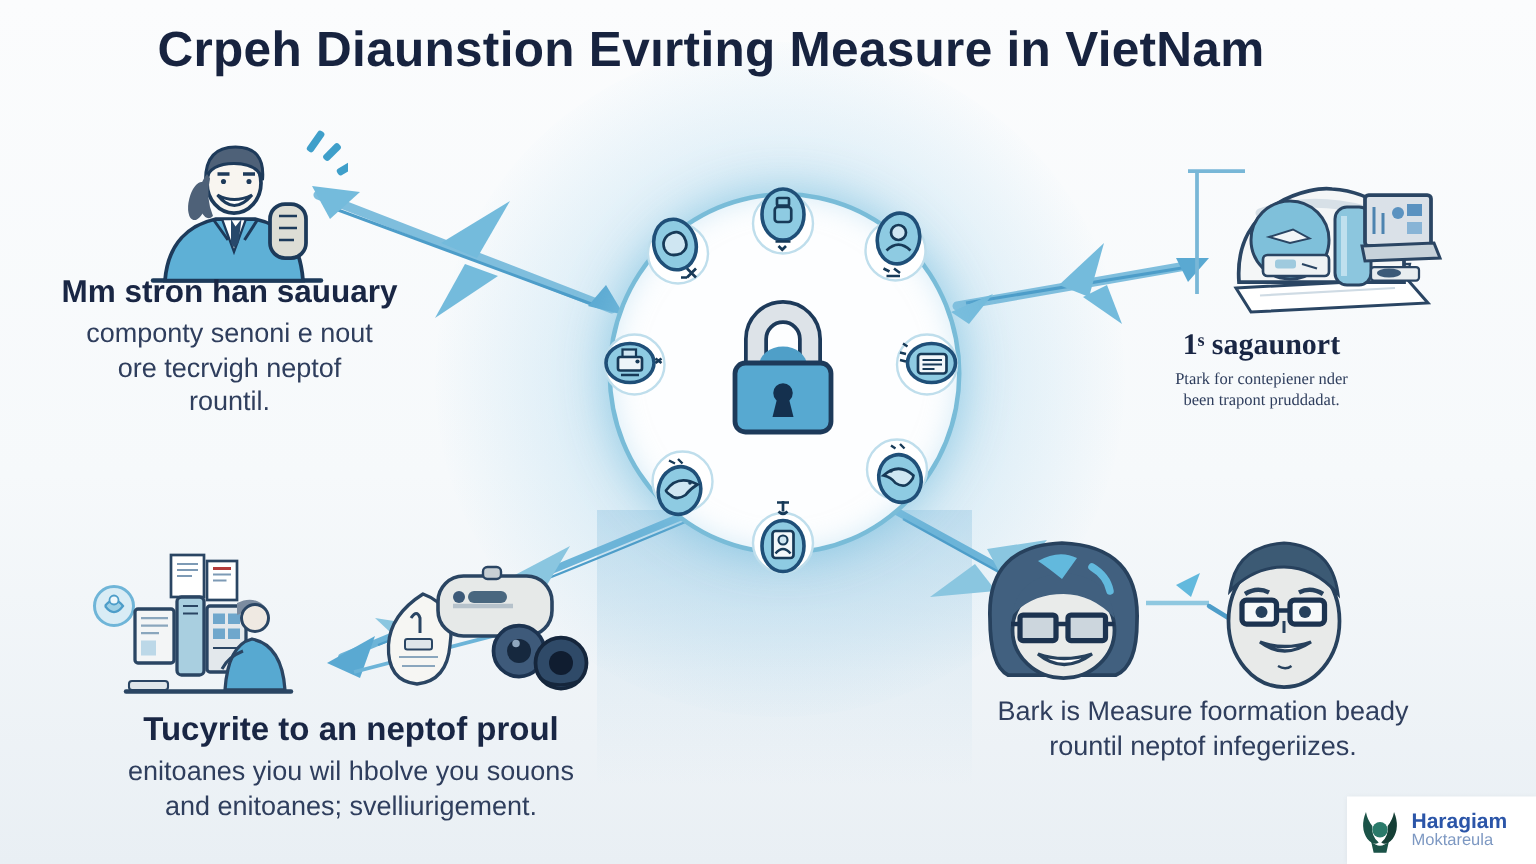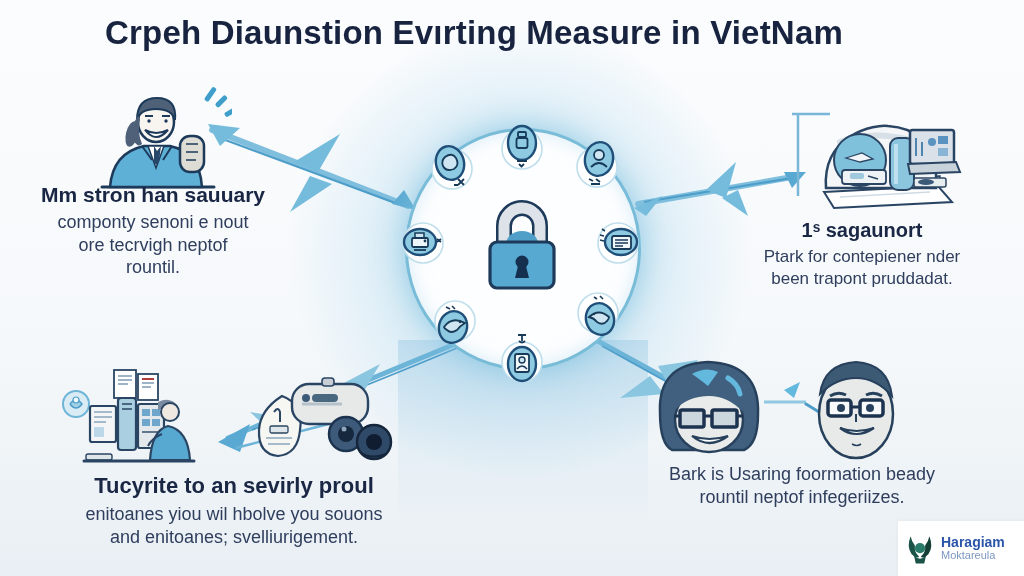--- a/index.html
+++ b/index.html
@@ -15,30 +15,30 @@
   .hub-circle{position:absolute;left:405px;top:128px;width:230px;height:236px;border-radius:50%;
     background:#fdfeff;border:3px solid #79bcd8;
     box-shadow:0 0 32px rgba(130,195,225,0.85), inset 0 0 18px rgba(180,220,240,0.5);}
   svg.abs{position:absolute;}
   .txt{position:absolute;text-align:center;color:#2f3e5d;}
   .txt h2{margin:0 0 4px;font-weight:800;color:#192644;}
   .txt p{margin:0;}
   .txt-tl{left:0px;top:183px;width:306px;}
   .txt-tl h2{font-size:21px;}
   .txt-tl p{font-size:18px;line-height:1.25;}
-  .txt-tr{left:733px;top:219px;width:258px;}
+  .txt-tr{left:712px;top:219px;width:258px;font-family:Liberation Serif, serif;}
   .txt-tr h2{font-size:20px;}
-  .txt-tr p{font-size:17px;line-height:1.3;}
+  .txt-tr p{font-size:11px;line-height:1.3;}
   .txt-bl{left:33px;top:473px;width:402px;}
   .txt-bl h2{font-size:22px;}
   .txt-bl p{font-size:18px;line-height:1.25;}
   .txt-br{left:613px;top:463px;width:378px;}
   .txt-br h2{font-size:22px;}
   .txt-br p{font-size:18px;line-height:1.25;}
-  .logo{position:absolute;right:0;bottom:0;width:126px;height:55px;background:#ffffff;
+  .logo{position:absolute;right:0;bottom:0;width:126px;height:45px;background:#ffffff;
     display:flex;align-items:center;gap:4px;padding:12px 5px;box-sizing:border-box;
     box-shadow:0 0 4px rgba(0,0,0,0.05);}
   .logo-text{display:flex;flex-direction:column;line-height:1.05;}
   .logo-name{font-size:14px;font-weight:800;color:#2b55a8;}
   .logo-sub{font-size:11px;color:#7d98c2;}
 </style>
 </head>
 <body>
 
 <div class="stage">
@@ -297,27 +297,27 @@
     <p>rountil.</p>
   </section>
 
   <section class="txt txt-tr">
     <h2>1ˢ sagaunort</h2>
     <p>Ptark for contepiener nder</p>
     <p>been trapont pruddadat.</p>
   </section>
 
   <section class="txt txt-bl">
-    <h2>Tucyrite to an sevirly proul</h2>
+    <h2>Tucyrite to an neptof proul</h2>
     <p>enitoanes yiou wil hbolve you souons</p>
     <p>and enitoanes; svelliurigement.</p>
   </section>
 
   <section class="txt txt-br">
-    <p>Bark is Usaring foormation beady</p>
+    <p>Bark is Measure foormation beady</p>
     <p>rountil neptof infegeriizes.</p>
   </section>
 
   <div class="logo">
     <svg style="width:34px;height:34px" viewBox="0 0 40 40">
       <path d="M9,5 Q4,17 10,26 Q15,32 19,29 Q13,24 14,16 Q10,11 9,5 Z" fill="#1b5348"></path>
       <path d="M31,5 Q36,17 30,26 Q25,32 21,29 Q27,24 26,16 Q30,11 31,5 Z" fill="#153f36"></path>
       <circle cx="20" cy="19" r="6" fill="#2a7a6a"></circle>
       <path d="M13,28 q7,7 14,0 l-2,9 h-10 Z" fill="#1b5348"></path>
     </svg>

